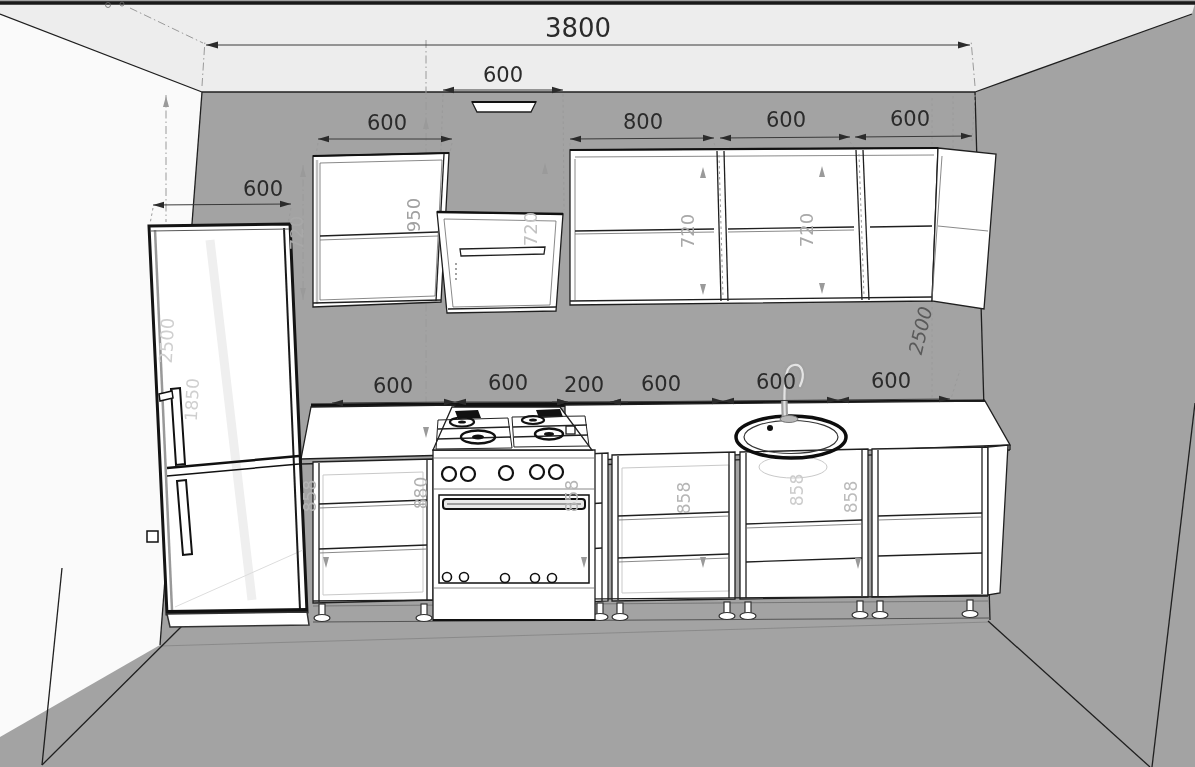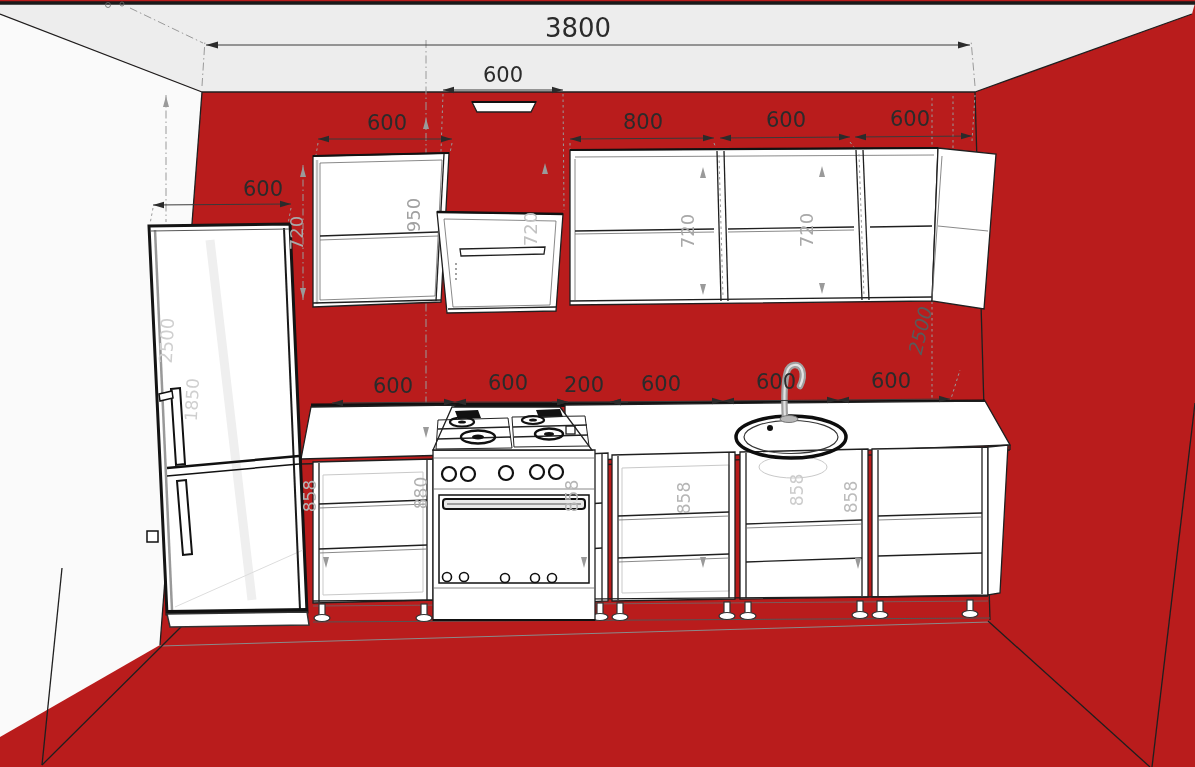--- a/index.html
+++ b/index.html
@@ -1,16 +1,16 @@
 <!DOCTYPE html>
 <html><head>
 <meta charset="utf-8">
 <style>
   html,body{margin:0;padding:0;background:#ffffff;}
-  .stage{position:relative;width:1195px;height:767px;background:#b91c1c;overflow:hidden;
+  .stage{position:relative;width:1195px;height:767px;background:#a3a3a3;overflow:hidden;
          font-family:"DejaVu Sans","Liberation Sans",sans-serif;}
   svg{position:absolute;left:0;top:0;}
   text{font-family:"DejaVu Sans","Liberation Sans",sans-serif;}
   .dimtxt{fill:#2b2b2b;}
   .dimline{stroke:#3a3a3a;stroke-width:1;}
   .arr{fill:#2b2b2b;}
   .garr{fill:#9a9a9a;}
   .ext{stroke:#9a9a9a;stroke-width:1;fill:none;}
   .geo{stroke:#1f1f1f;stroke-width:1.3;fill:none;}
   .geow{stroke:#1f1f1f;stroke-width:1.3;fill:#ffffff;}

